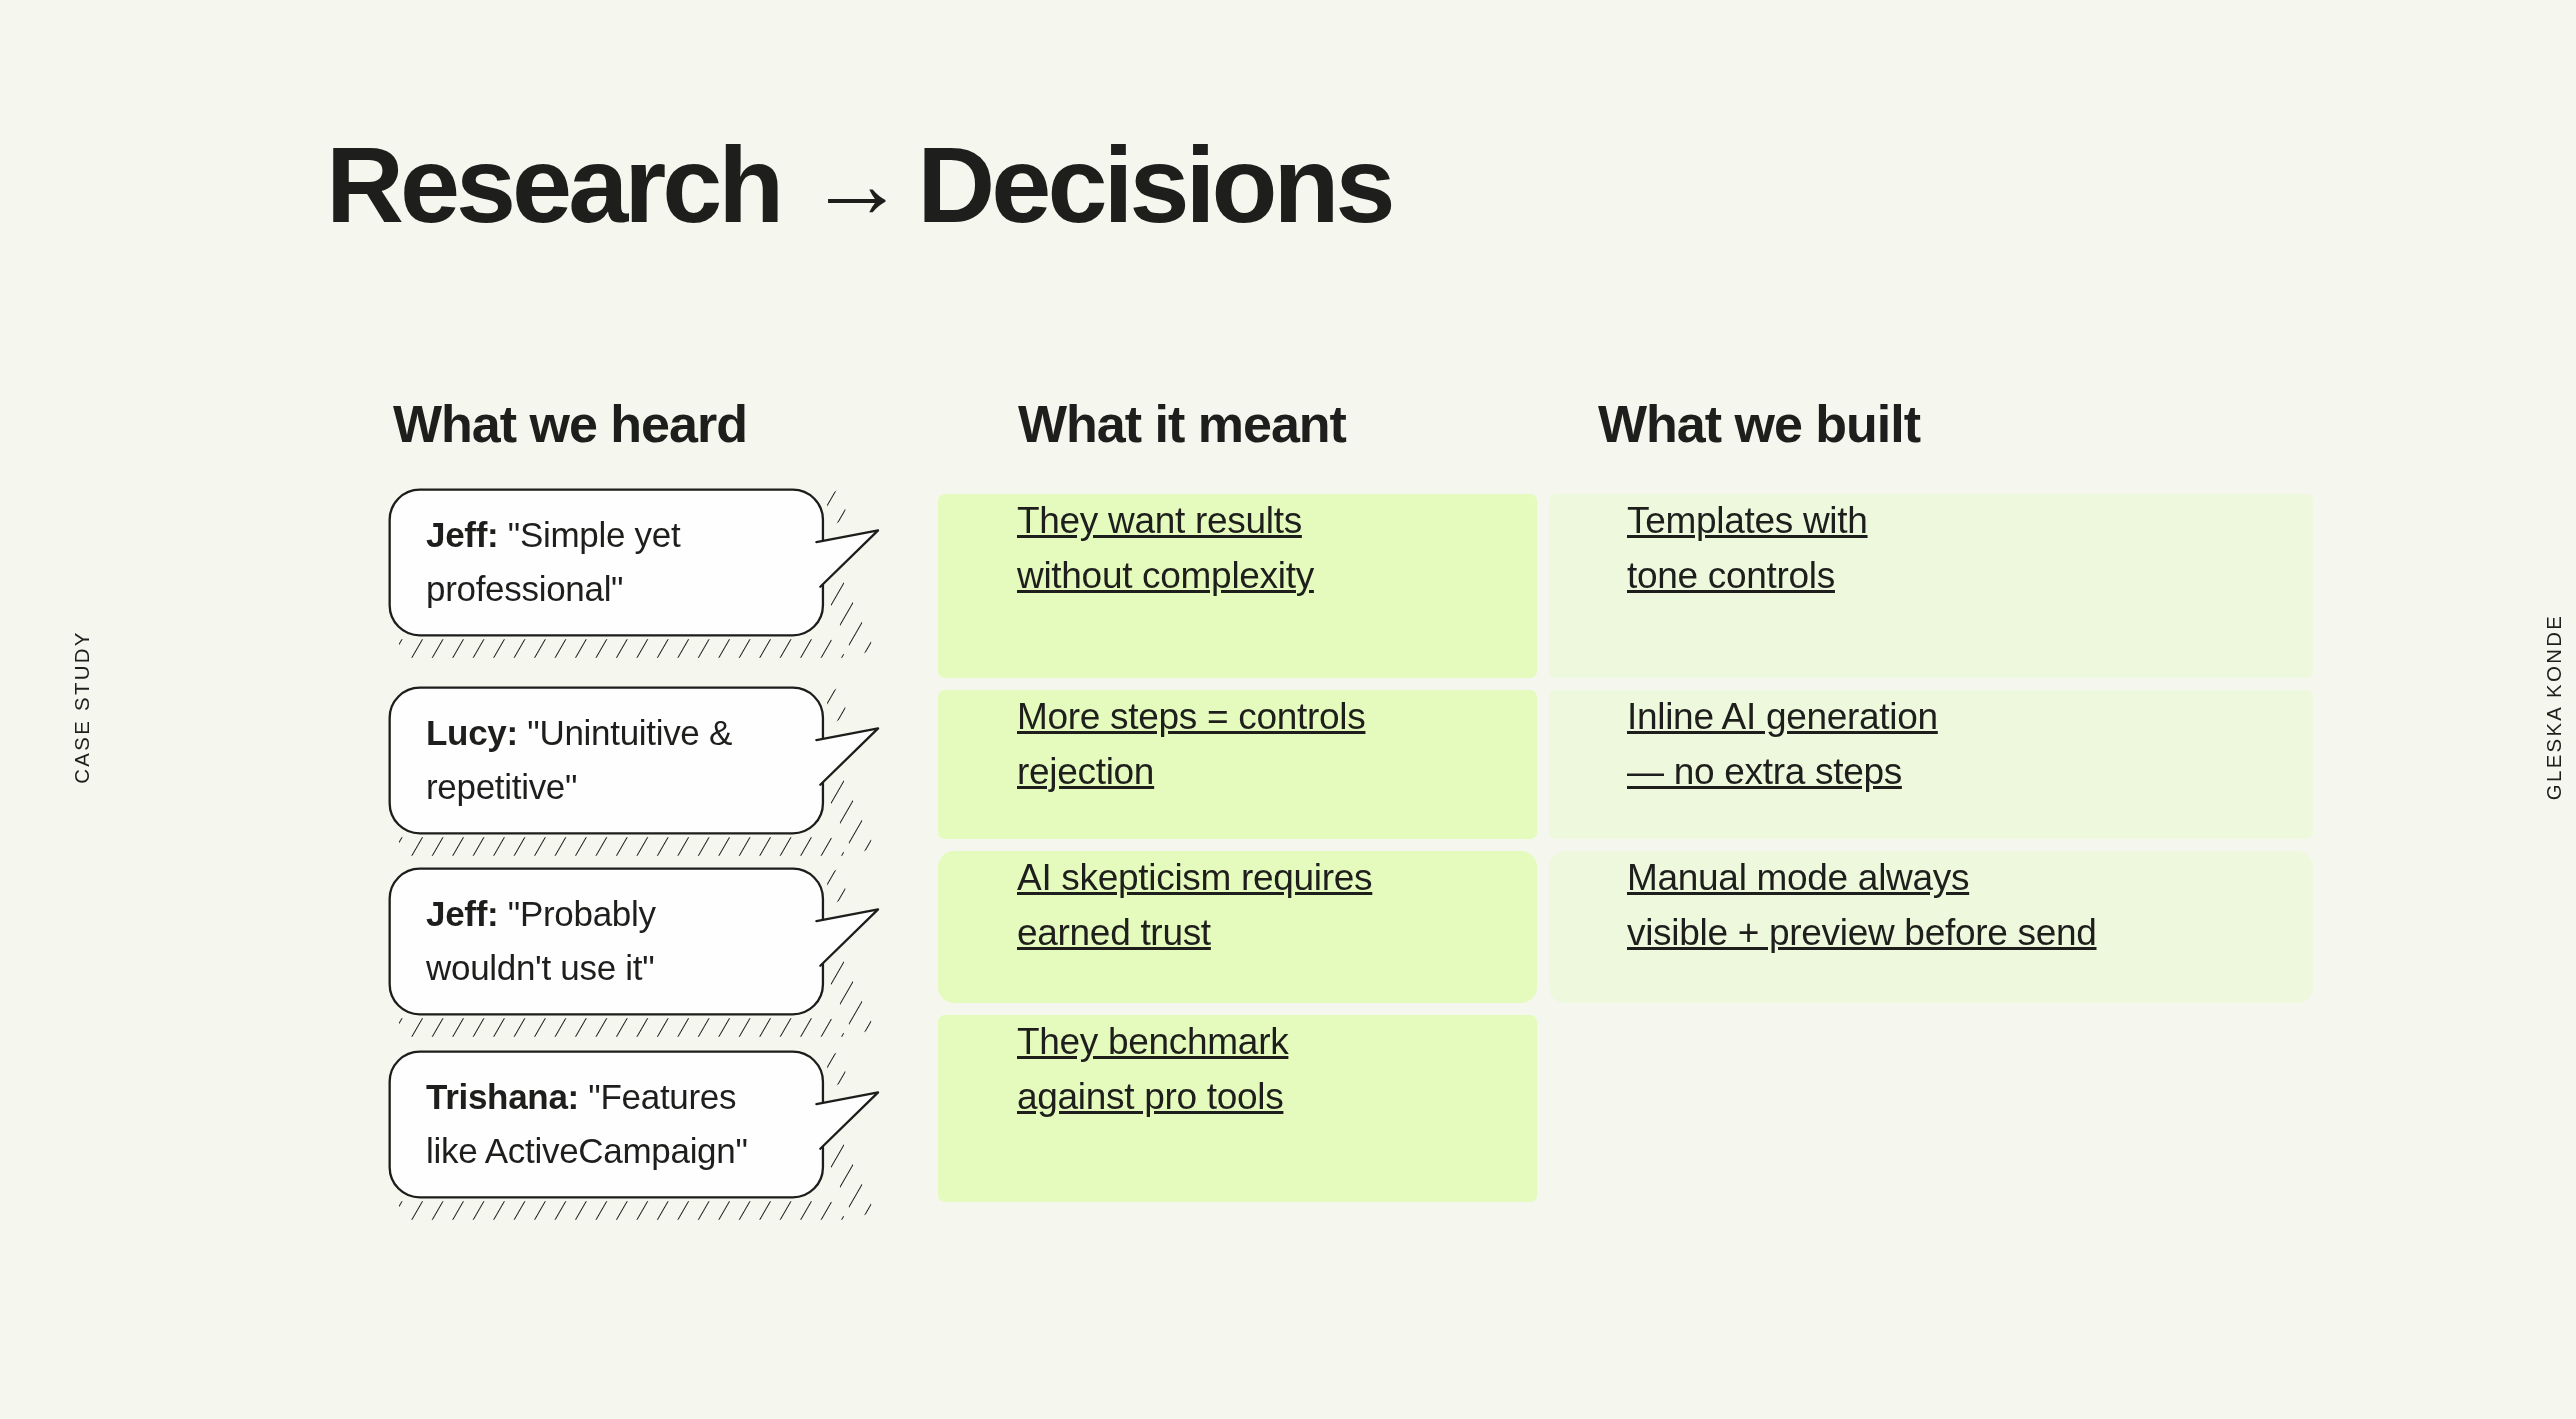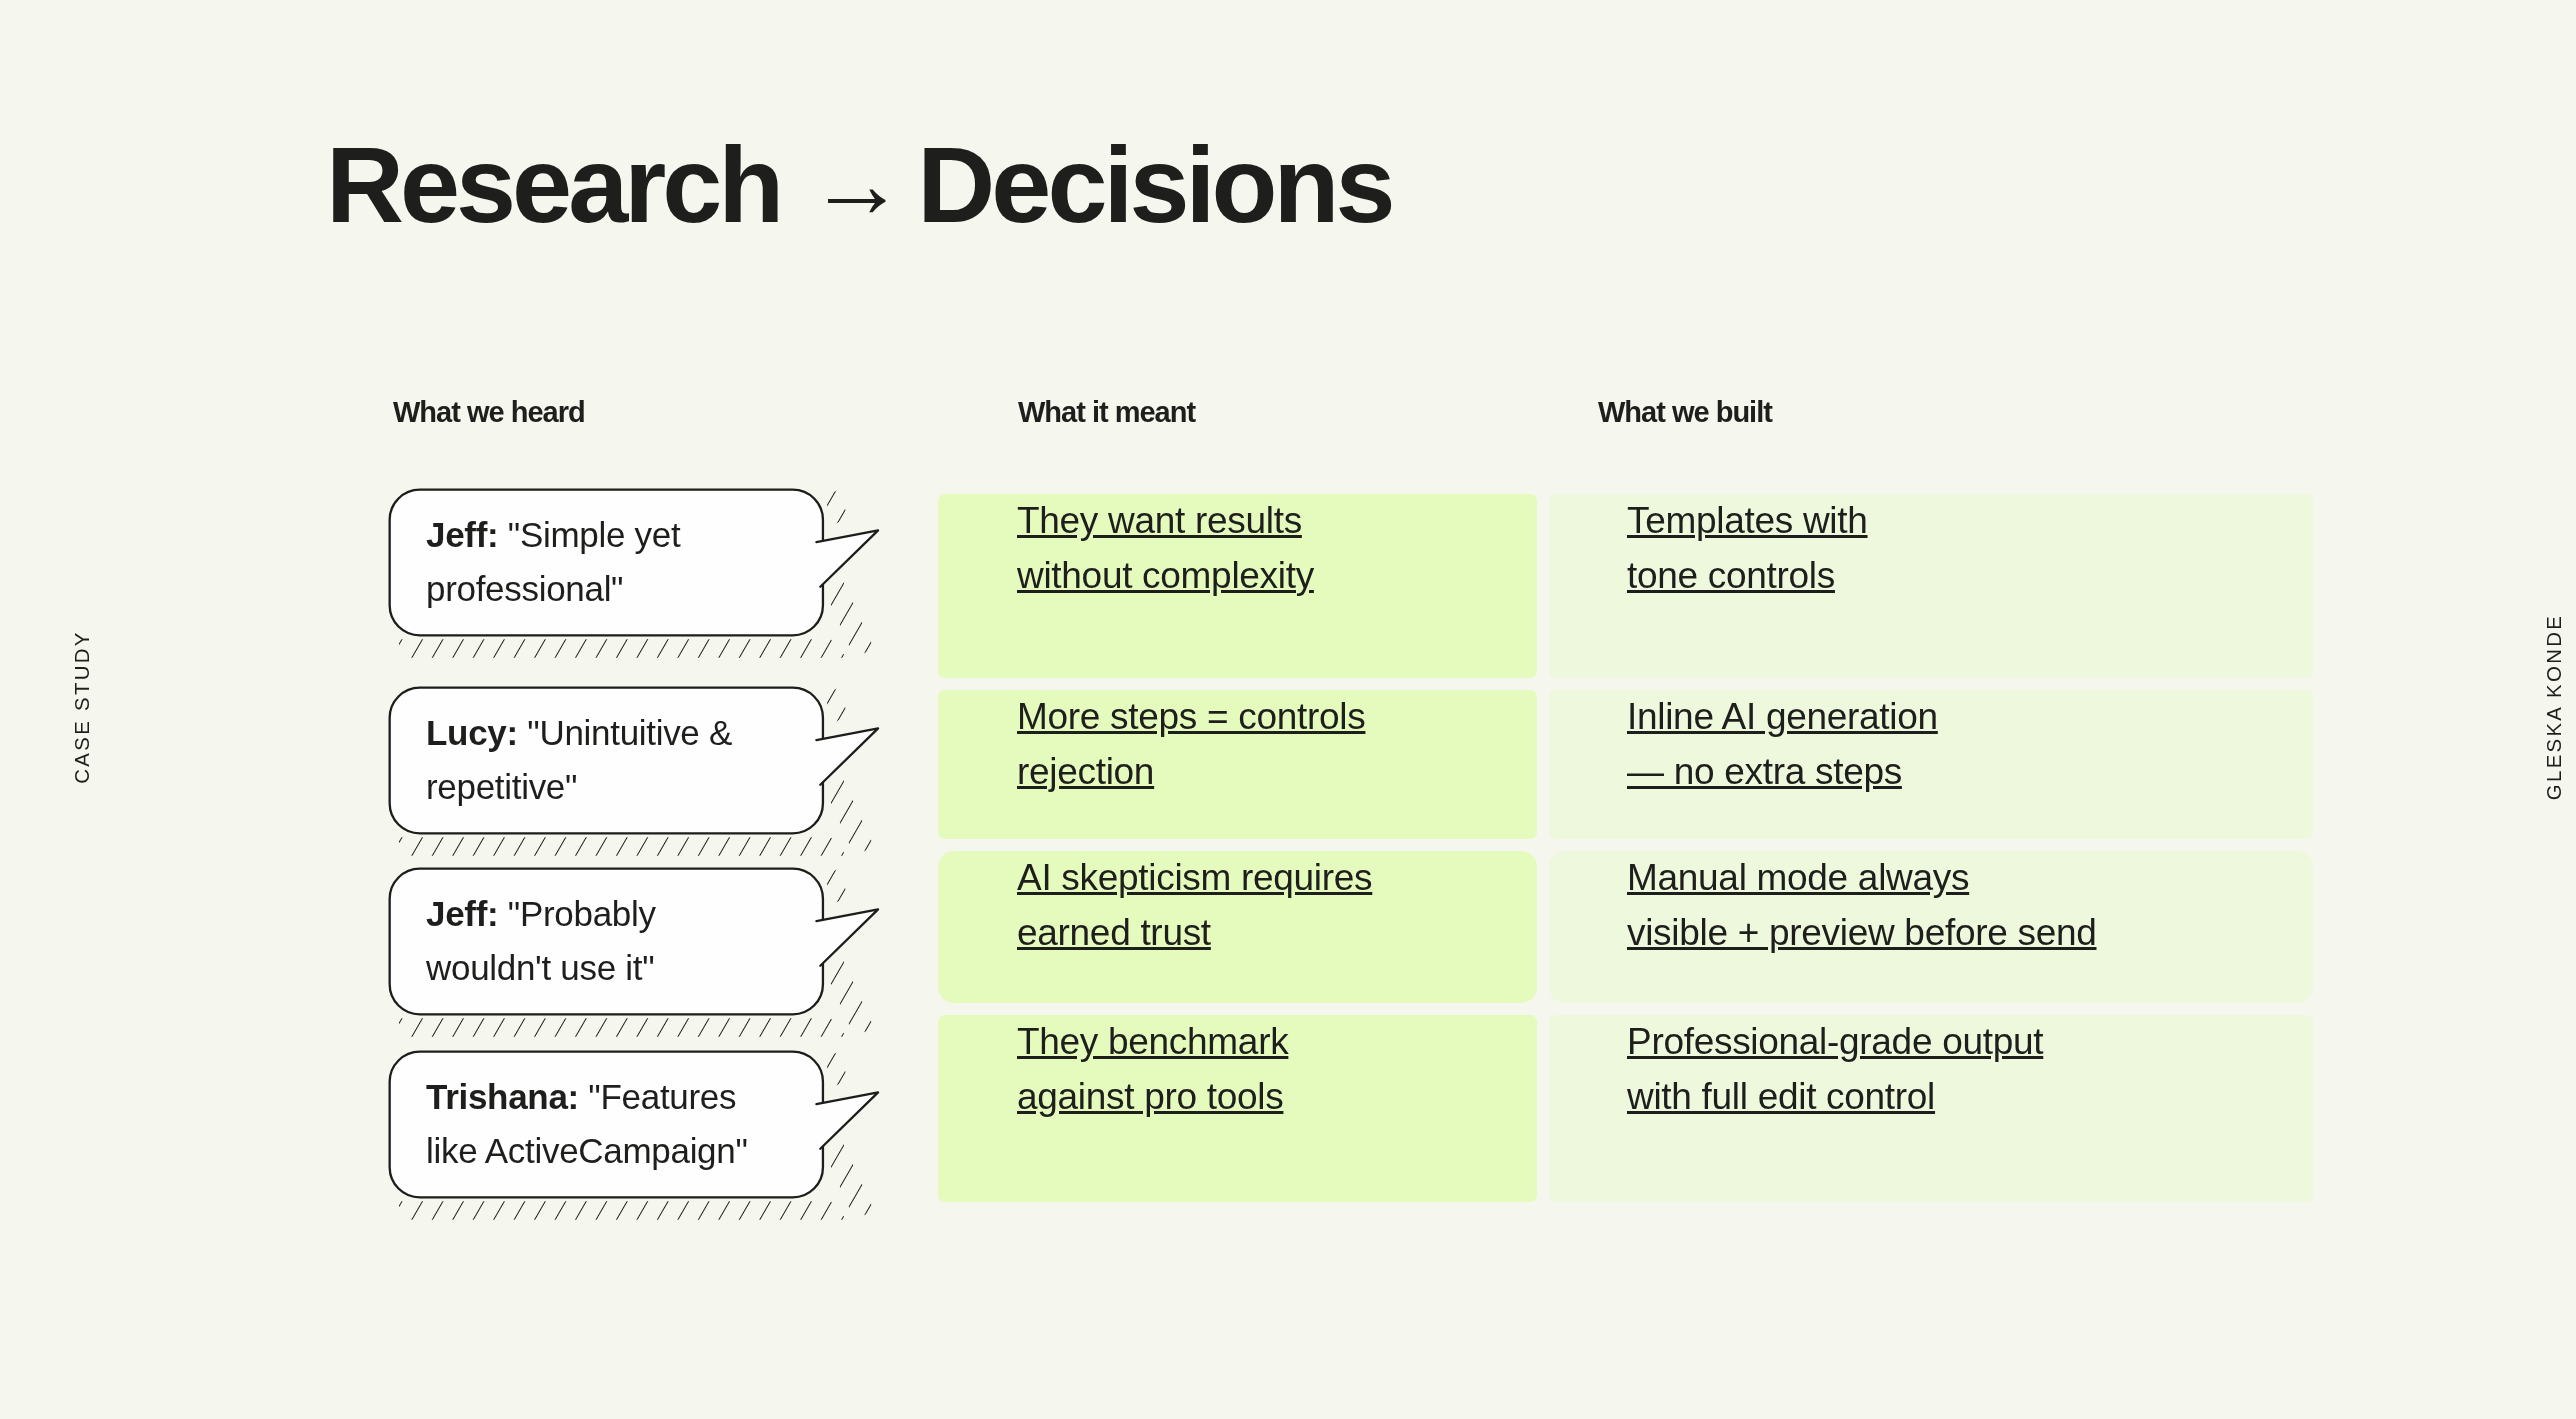--- a/index.html
+++ b/index.html
@@ -18,21 +18,21 @@
     white-space:nowrap;
   }
   .title .arrow{
     font-weight:400;letter-spacing:0;font-size:97px;
     margin:0 12px 0 28px;position:relative;top:-5.3px;
   }
 
   
   .hdr{
     position:absolute;top:398px;line-height:1;
-    font-size:29px;font-weight:bold;letter-spacing:-1px;color:var(--ink,#1d1d1b);
+    font-size:52px;font-weight:bold;letter-spacing:-1px;color:var(--ink,#1d1d1b);
     white-space:nowrap;
   }
   .hdr.h-heard{left:361px;}
   .hdr.h-meant{left:986px;}
   .hdr.h-built{left:1566px;}
 
   
   .cell{
     position:absolute;border-radius:6.6px;
     display:flex;align-items:flex-start;
@@ -174,19 +174,15 @@
 tone controls</span>
     </div>
   <div class="cell c-built r3">
       <span class="cell-text">Manual mode always
 visible + preview before send</span>
     </div>
   <div class="cell c-built r2">
       <span class="cell-text">Inline AI generation
 — no extra steps</span>
     </div>
-  <div class="cell c-built r4">
-      <span class="cell-text">Professional-grade output
-with full edit control</span>
-    </div>
 
 </div>
 
 
 </body></html>

